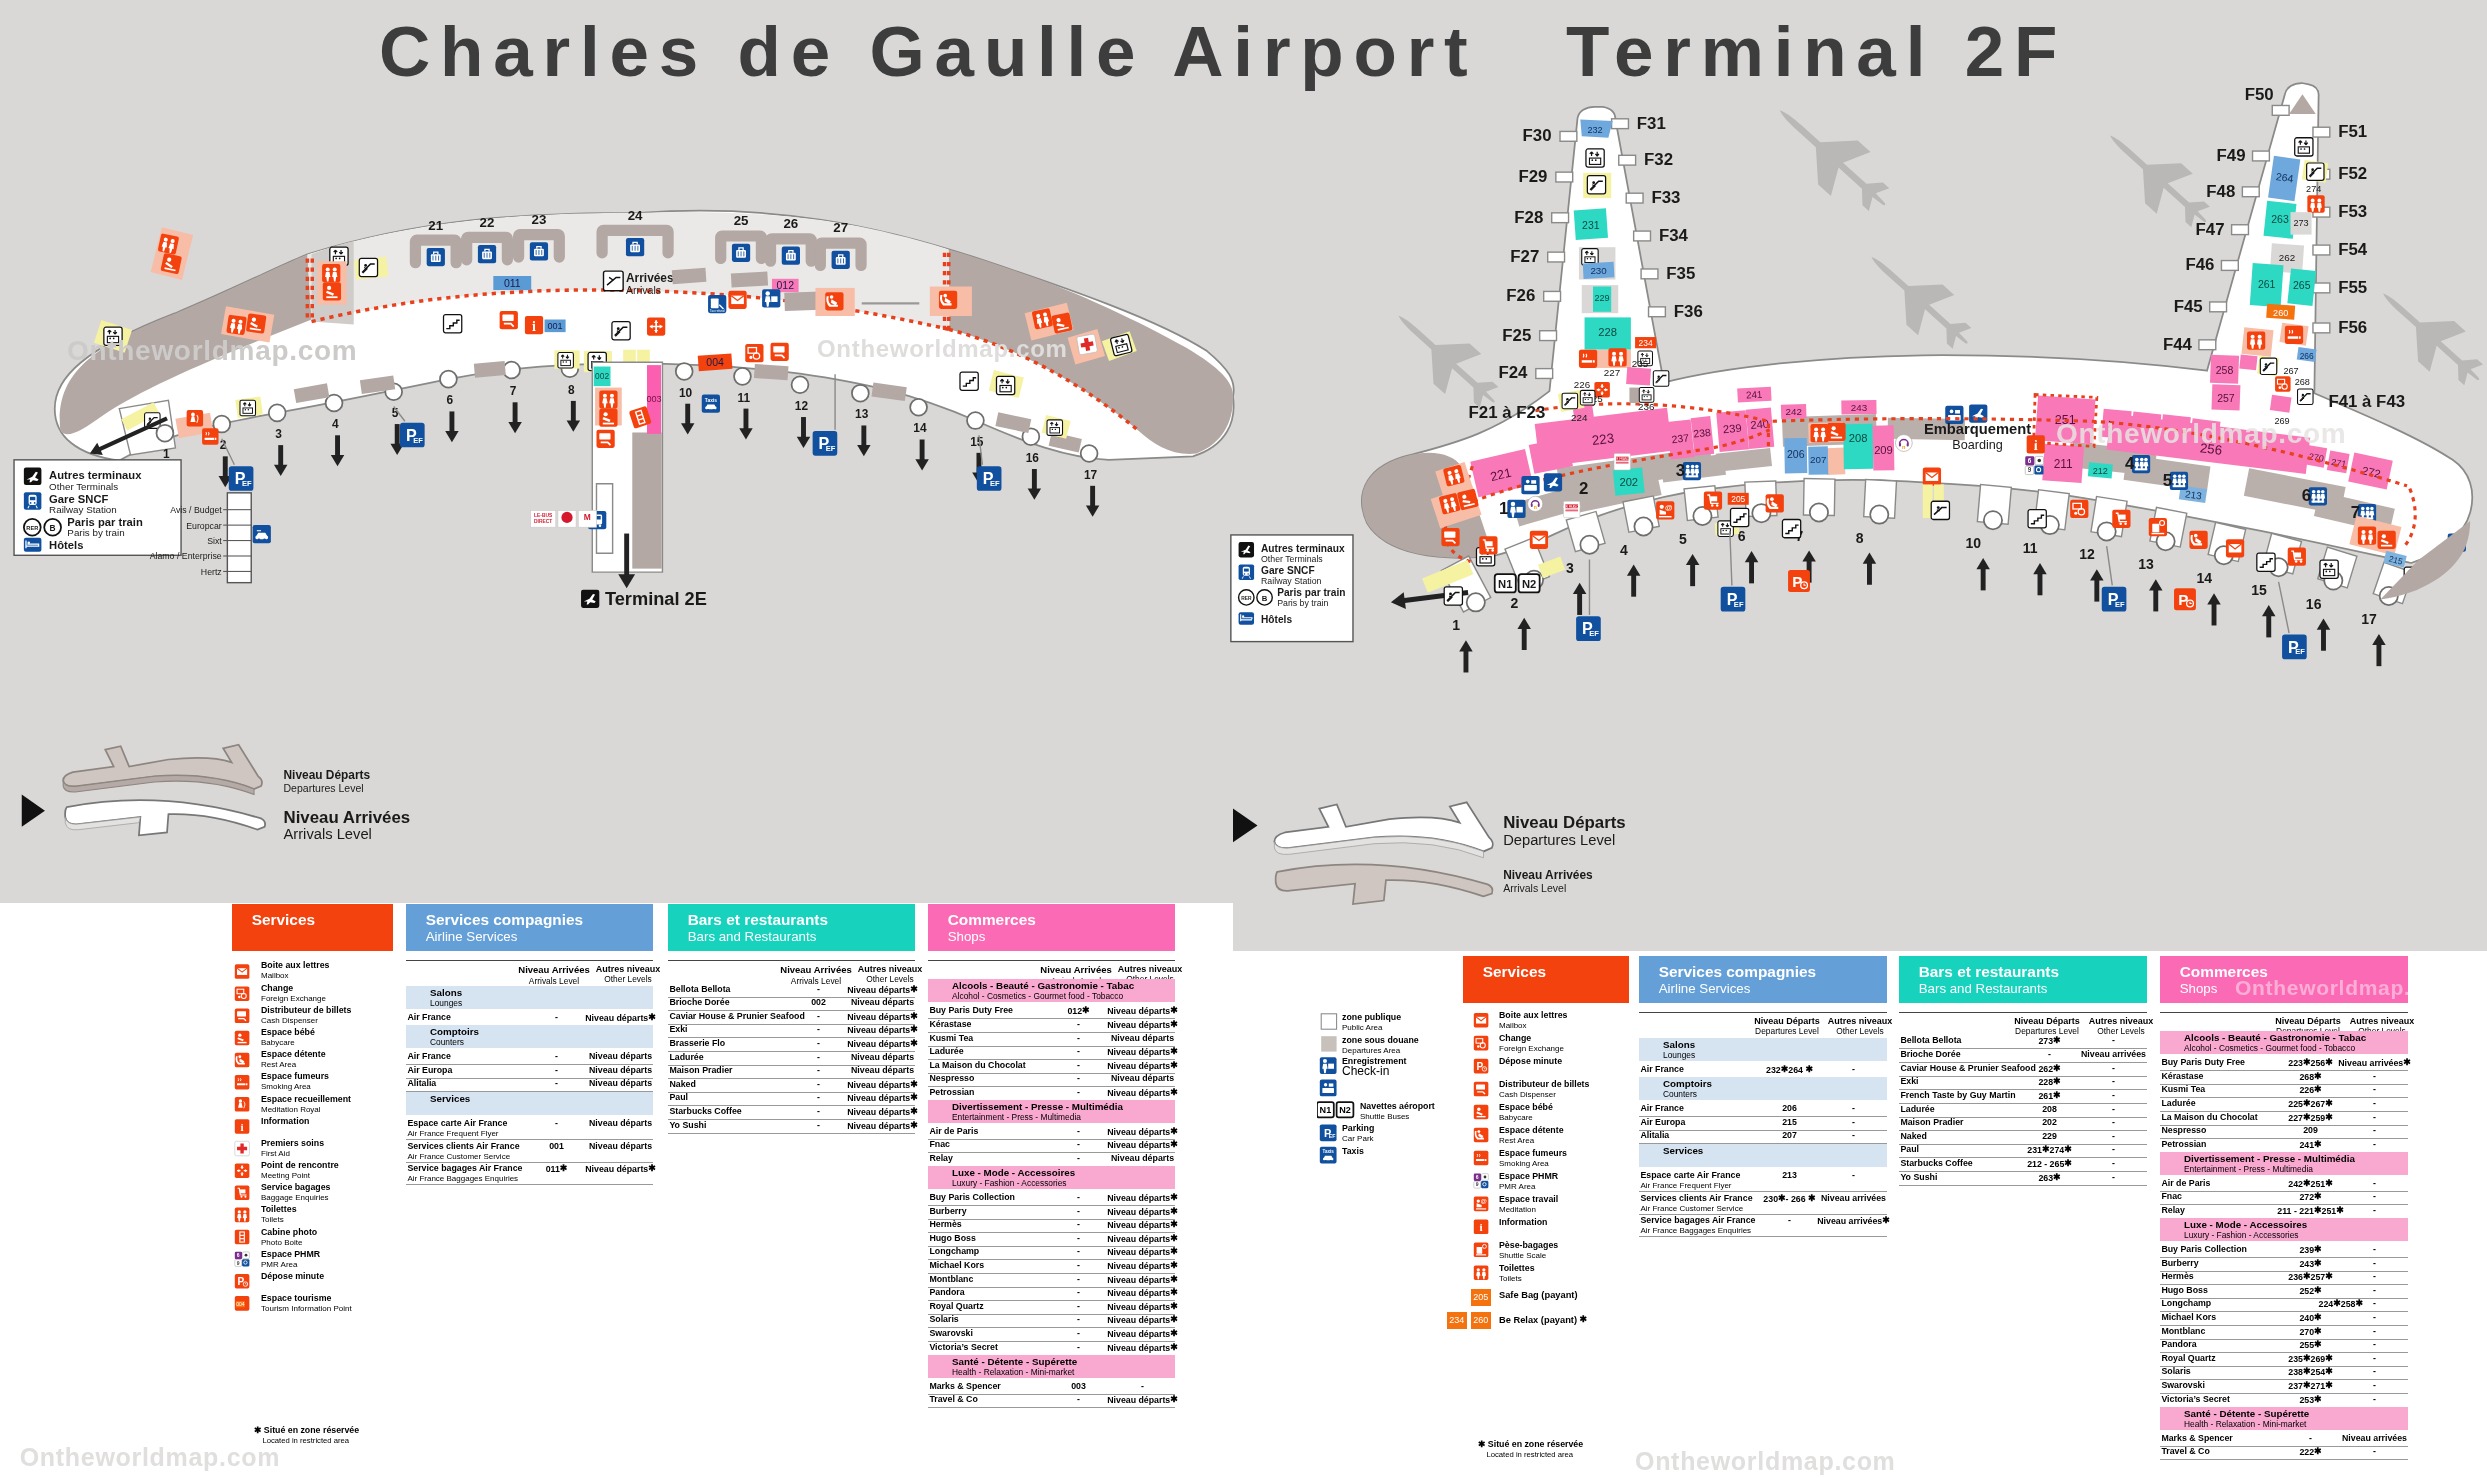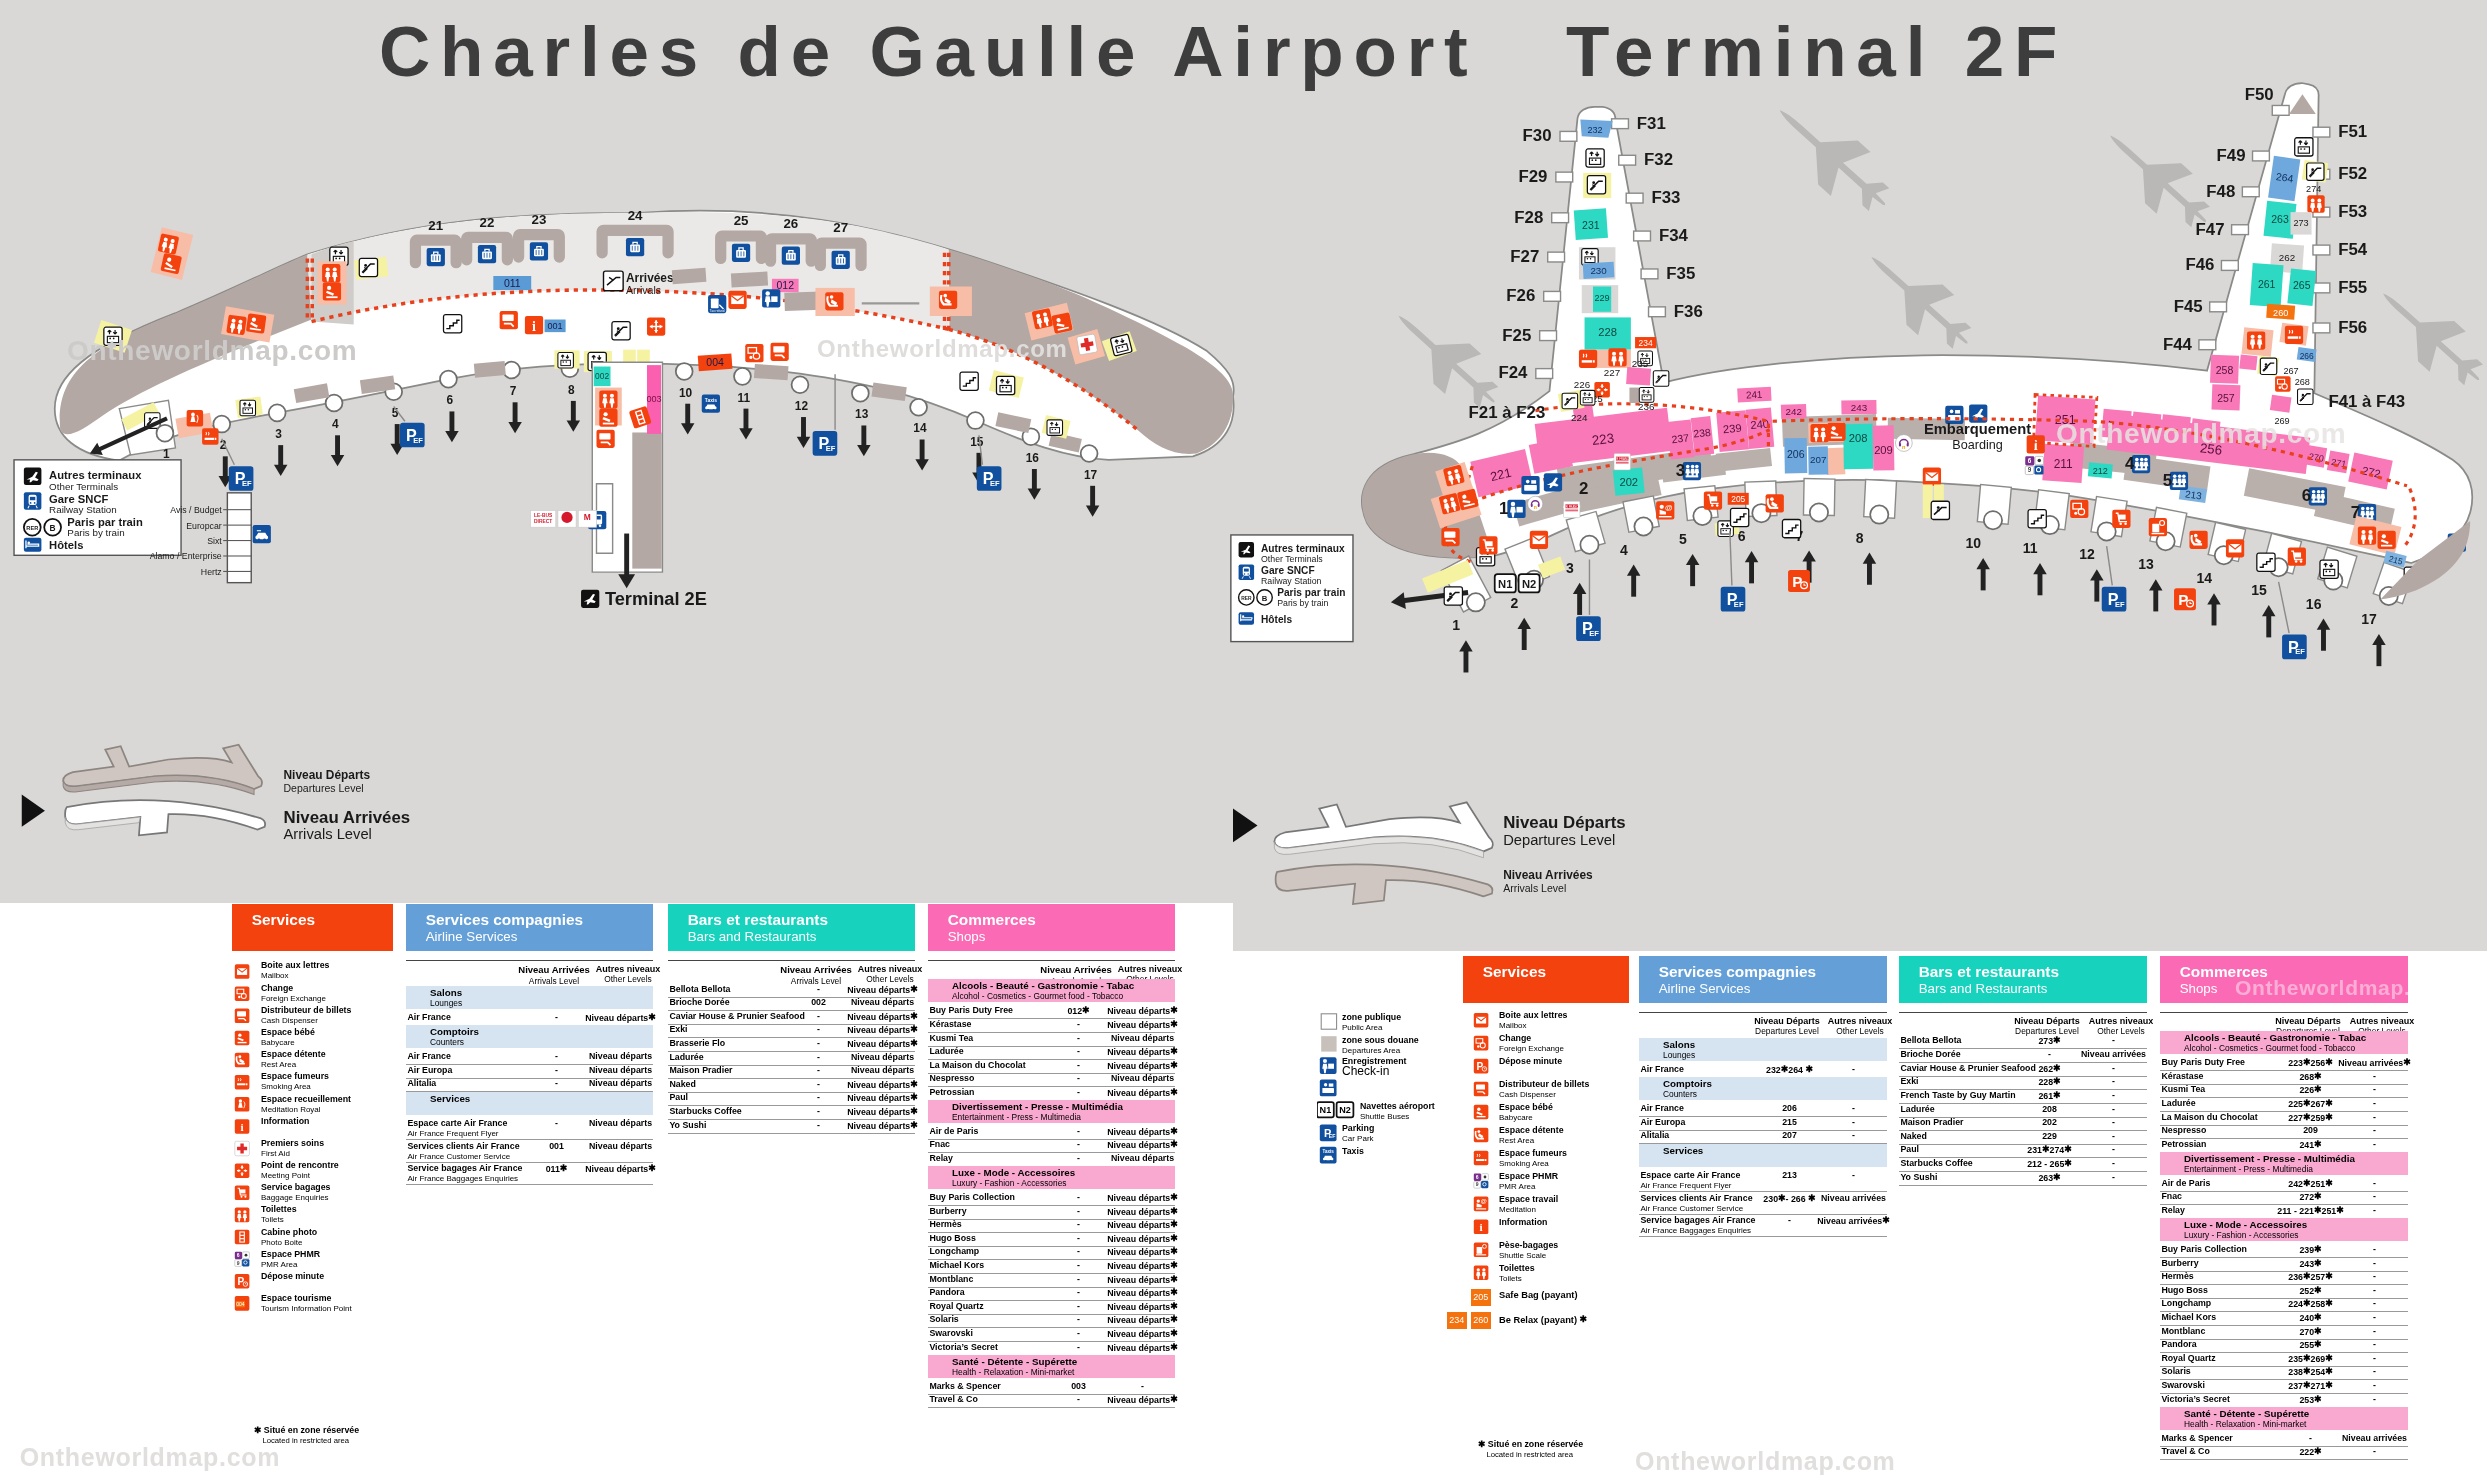--- a/index.html
+++ b/index.html
@@ -1765,21 +1765,21 @@
     </div>
 
 <div class="abs" style="left:2160px;top:1284px;width:248px;height:13.6px;border-bottom:0.8px solid #999;">
       <div style="position:absolute;left:1.4px;top:0.7px;font-size:8.8px;font-weight:bold;white-space:nowrap;">Hugo Boss</div>
       <div style="position:absolute;left:98px;top:0.7px;width:105px;text-align:center;font-size:8.8px;font-weight:bold;white-space:nowrap;">252<span style="font-size:9px;vertical-align:1.4px;">✱</span></div>
       <div style="position:absolute;left:162px;top:0.7px;width:105px;text-align:center;font-size:8.8px;font-weight:bold;white-space:nowrap;">-</div>
     </div>
 
 <div class="abs" style="left:2160px;top:1297px;width:248px;height:13.6px;border-bottom:0.8px solid #999;">
       <div style="position:absolute;left:1.4px;top:0.7px;font-size:8.8px;font-weight:bold;white-space:nowrap;">Longchamp</div>
-      <div style="position:absolute;left:98px;top:0.7px;width:105px;text-align:center;font-size:8.8px;font-weight:bold;white-space:nowrap;">224<span style="font-size:9px;vertical-align:1.4px;">✱</span>258<span style="font-size:9px;vertical-align:1.4px;">✱</span></div>
+      <div style="position:absolute;left:98px;top:0.7px;width:105px;text-align:right;font-size:8.8px;font-weight:bold;white-space:nowrap;">224<span style="font-size:9px;vertical-align:1.4px;">✱</span>258<span style="font-size:9px;vertical-align:1.4px;">✱</span></div>
       <div style="position:absolute;left:162px;top:0.7px;width:105px;text-align:center;font-size:8.8px;font-weight:bold;white-space:nowrap;">-</div>
     </div>
 
 <div class="abs" style="left:2160px;top:1311px;width:248px;height:13.6px;border-bottom:0.8px solid #999;">
       <div style="position:absolute;left:1.4px;top:0.7px;font-size:8.8px;font-weight:bold;white-space:nowrap;">Michael Kors</div>
       <div style="position:absolute;left:98px;top:0.7px;width:105px;text-align:center;font-size:8.8px;font-weight:bold;white-space:nowrap;">240<span style="font-size:9px;vertical-align:1.4px;">✱</span></div>
       <div style="position:absolute;left:162px;top:0.7px;width:105px;text-align:center;font-size:8.8px;font-weight:bold;white-space:nowrap;">-</div>
     </div>
 
 <div class="abs" style="left:2160px;top:1325px;width:248px;height:13.6px;border-bottom:0.8px solid #999;">

